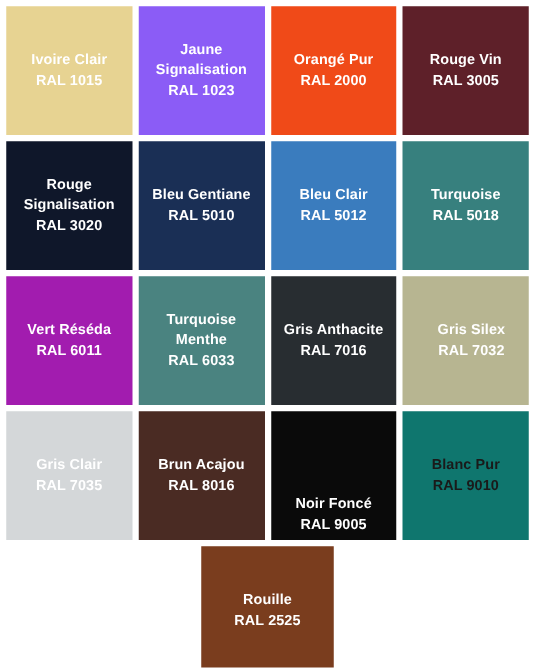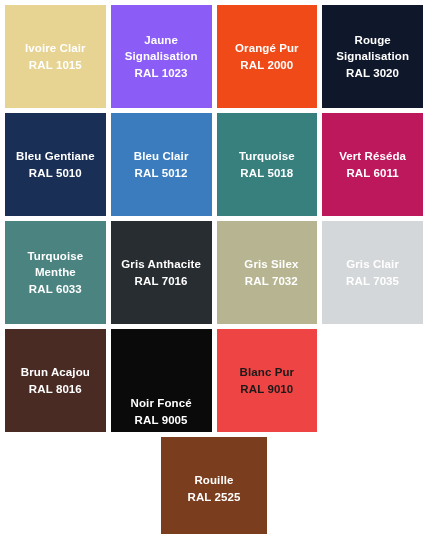--- a/index.html
+++ b/index.html
@@ -59,54 +59,57 @@
   <div class="grid" id="swatch-grid">
       <div class="swatch light-text" style="background: rgb(231, 211, 146);">
         <div class="label">Ivoire Clair<br>RAL 1015</div>
       </div>
       <div class="swatch light-text" style="background: #8b5cf6;">
         <div class="label">Jaune Signalisation<br>RAL 1023</div>
       </div>
       <div class="swatch light-text" style="background: rgb(240, 74, 24);">
         <div class="label">Orangé Pur RAL 2000</div>
       </div>
+      <div class="swatch light-text" style="background: rgb(94, 32, 41);">
+        <div class="label">Rouge Vin<br>RAL 3005</div>
+      </div>
       <div class="swatch light-text" style="background: #0f172a;">
         <div class="label">Rouge Signalisation<br>RAL 3020</div>
       </div>
       <div class="swatch light-text" style="background: rgb(26, 47, 85);">
         <div class="label">Bleu Gentiane<br>RAL 5010</div>
       </div>
       <div class="swatch light-text" style="background: rgb(58, 124, 190);">
         <div class="label">Bleu Clair<br>RAL 5012</div>
       </div>
       <div class="swatch light-text" style="background: rgb(55, 128, 126);">
         <div class="label">Turquoise<br>RAL 5018</div>
       </div>
-      <div class="swatch light-text" style="background: #be185d; align-items: center;">
+      <div class="swatch light-text" style="background: #a21caf; align-items: center;">
         <div class="label">Vert Réséda<br>RAL 6011</div>
       </div>
       <div class="swatch light-text" style="background: rgb(74, 131, 128);">
         <div class="label">Turquoise Menthe<br>RAL 6033</div>
       </div>
       <div class="swatch light-text" style="background: rgb(40, 45, 49);">
         <div class="label">Gris Anthacite<br>RAL 7016</div>
       </div>
       <div class="swatch light-text" style="background: rgb(183, 181, 145); padding-left: 15px;">
         <div class="label">Gris Silex<br>RAL 7032</div>
       </div>
       <div class="swatch light-text" style="background: rgb(212, 215, 217);">
         <div class="label">Gris Clair<br>RAL 7035</div>
       </div>
       <div class="swatch light-text" style="background: rgb(74, 43, 35);">
         <div class="label">Brun Acajou<br>RAL 8016</div>
       </div>
       <div class="swatch light-text" style="background: rgb(10, 10, 10); align-items: flex-end;">
         <div class="label">Noir Foncé<br>RAL 9005</div>
       </div>
-      <div class="swatch dark-text" style="background: #ef4444;">
+      <div class="swatch dark-text" style="background: #0f766e;">
         <div class="label">Blanc Pur<br>RAL 9010</div>
       </div>
     </div>
   <div class="tail" id="featured-row">
       <div class="swatch light-text" style="background: rgb(122, 61, 30);">
         <div class="label">Rouille<br>RAL 2525</div>
       </div>
     </div>
 </div>
 

